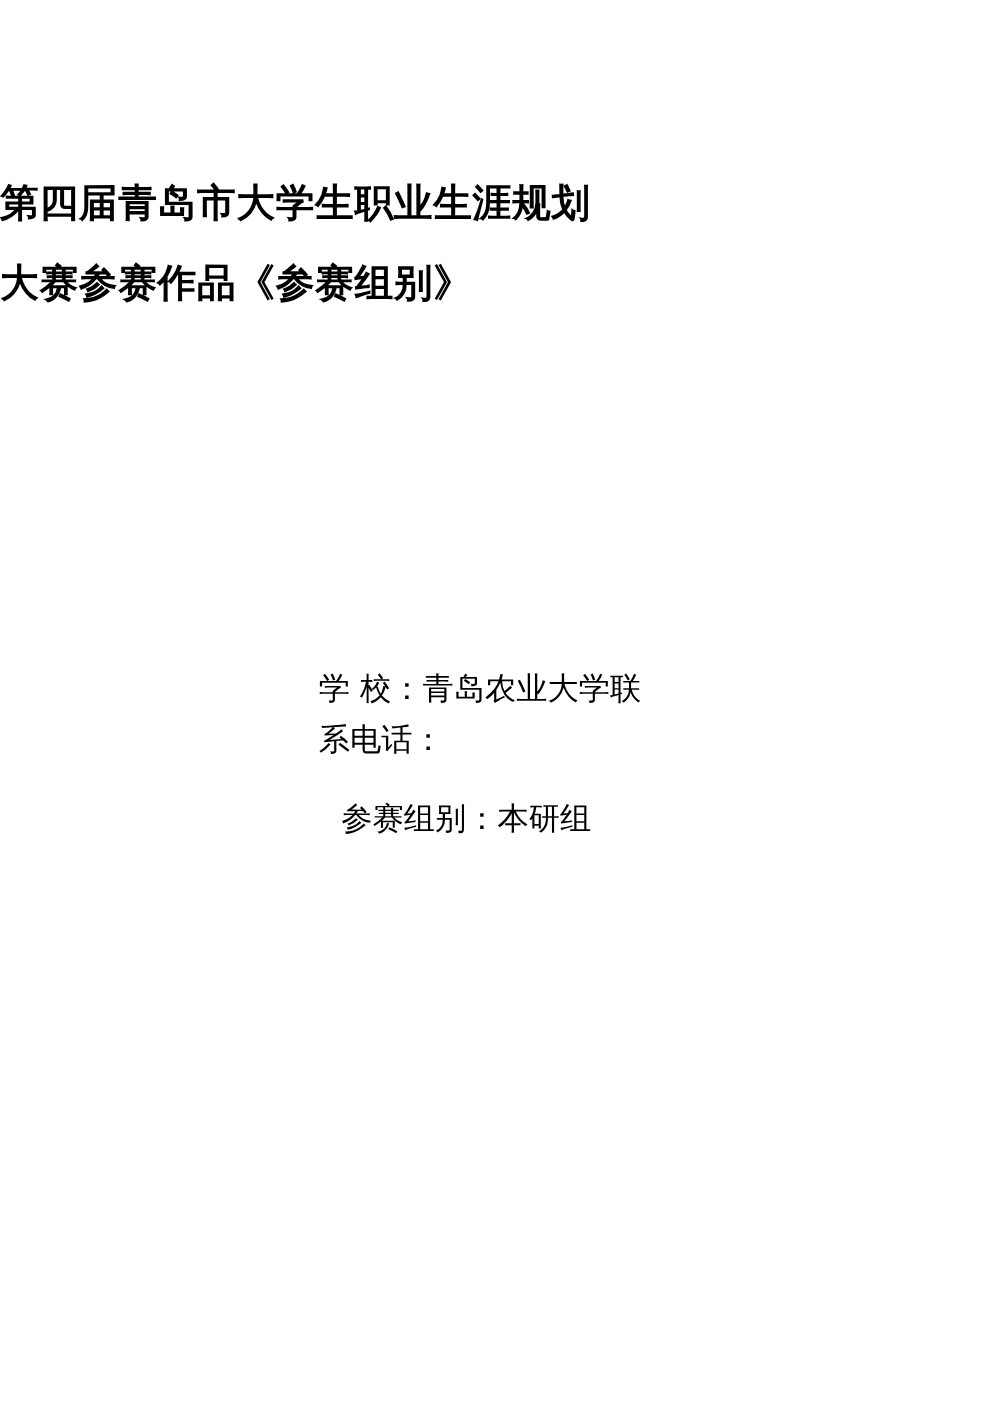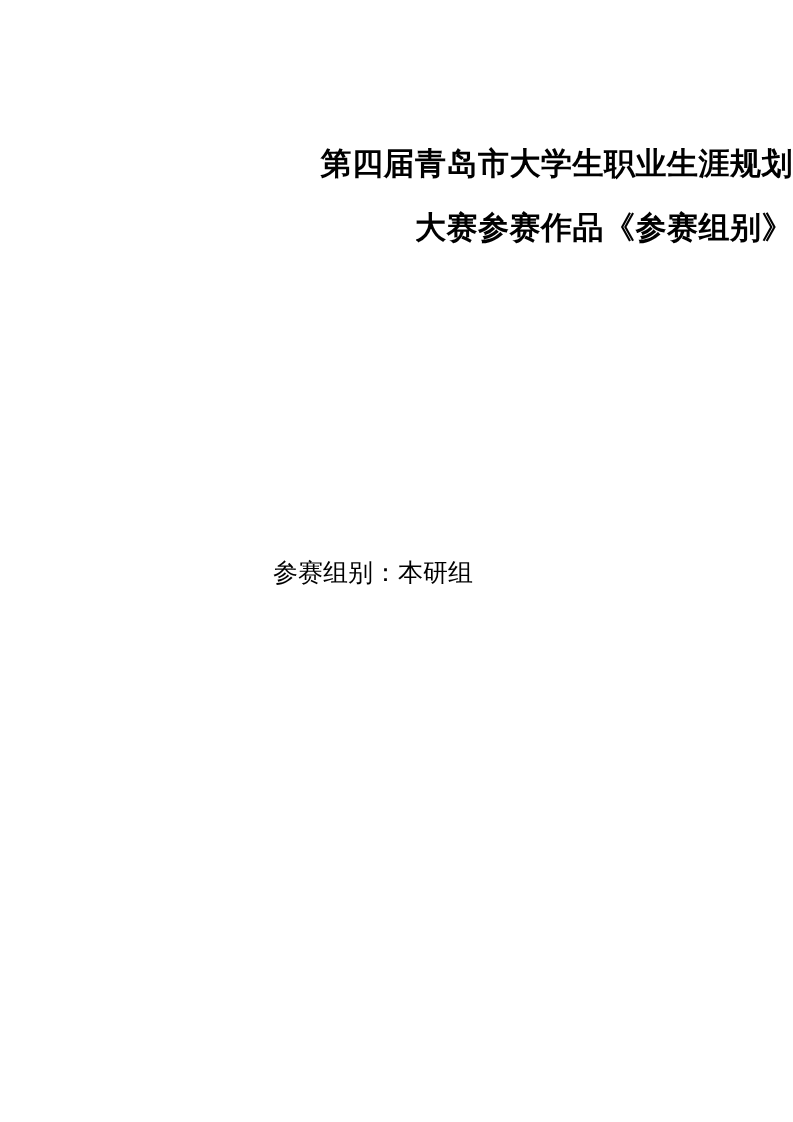--- a/index.html
+++ b/index.html
@@ -19,21 +19,21 @@
     width: 793px;
     height: 1122px;
     position: relative;
     box-sizing: border-box;
   }
   .title-block {
     position: absolute;
     left: 0;
     top: 132px;
     width: 793px;
-    text-align: right;
+    text-align: left;
   }
   .title-line {
     font-size: 31px;
     font-weight: bold;
     line-height: 62px;
     letter-spacing: 0.5px;
     white-space: nowrap;
   }
   .title-line-2 {
     margin-top: 2px;
@@ -67,21 +67,27 @@
 <div class="page">
 
   <div class="title-block">
     <div class="title-line title-line-1">第四届青岛市大学生职业生涯规划</div>
     <div class="title-line title-line-2">大赛参赛作品《参赛组别》</div>
   </div>
 
   <div class="info-block">
 
 
+    <div class="info-line">
+      <span class="label">学 校：</span><span class="value">青岛农业大学联</span>
+    </div>
 
+    <div class="info-line">
+      <span class="label">系电话：</span><span class="value"></span>
+    </div>
 
     <div class="info-line indent">
       <span class="label">参赛组别：</span><span class="value">本研组</span>
     </div>
 
   </div>
 
 </div>
 
 </body></html>

